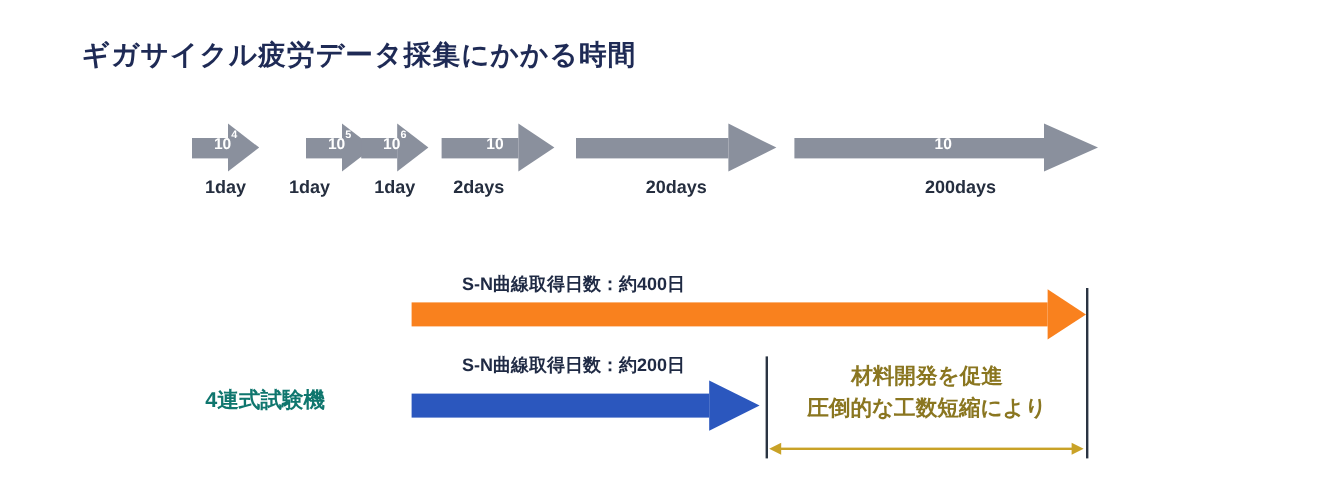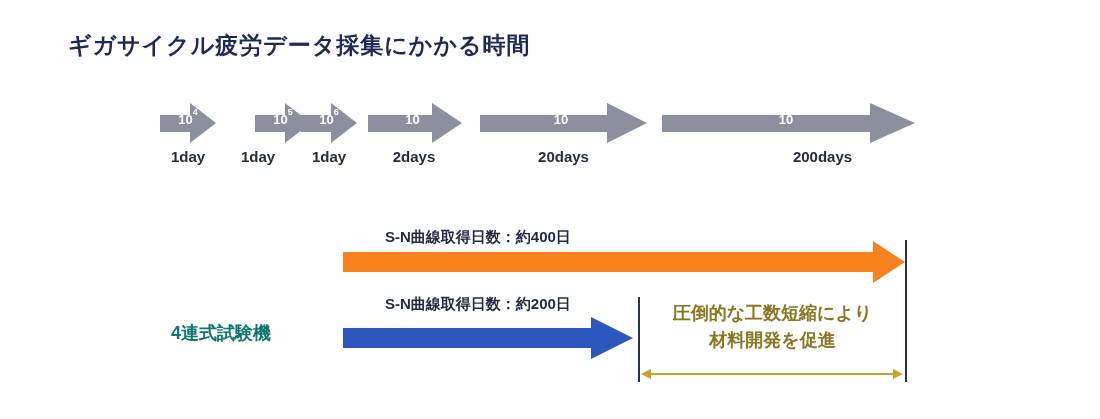--- a/index.html
+++ b/index.html
@@ -113,54 +113,53 @@
     <div class="gexp"><span>10</span><sup>6</sup></div>
   </div>
   <div class="garrow" style="left:368px;width:94px;">
     <div class="gbody" style="width:64px;"></div>
     <div class="ghead" style="left:64px;border-left:30px solid #8A909D;"></div>
     <div class="gexp"><span>10</span><sup>7</sup></div>
   </div>
   <div class="garrow" style="left:480px;width:167px;">
     <div class="gbody" style="width:127px;"></div>
     <div class="ghead" style="left:127px;border-left:40px solid #8A909D;"></div>
-    <div class="gexp"><span>10</span><sup>8</sup></div>
   </div>
   <div class="garrow" style="left:662px;width:253px;">
     <div class="gbody" style="width:208px;"></div>
     <div class="ghead" style="left:208px;border-left:45px solid #8A909D;"></div>
     <div class="gexp"><span>10</span><sup>9</sup></div>
   </div>
 
   <div class="dlabel" style="left:160px;width:56px;">1day</div>
   <div class="dlabel" style="left:230px;width:56px;">1day</div>
   <div class="dlabel" style="left:301px;width:56px;">1day</div>
-  <div class="dlabel" style="left:367px;width:94px;">2days</div>
+  <div class="dlabel" style="left:352px;width:94px;">2days</div>
   <div class="dlabel" style="left:480px;width:167px;">20days</div>
-  <div class="dlabel" style="left:696px;width:253px;text-align:center;">200days</div>
+  <div class="dlabel" style="left:674px;width:253px;text-align:center;">200days</div>
 
   <div class="snlabel single">S-N曲線取得日数：約400日</div>
   <div class="bigarrow single">
     <div class="bbody"></div>
     <div class="bhead"></div>
   </div>
 
   <div class="snlabel quad">S-N曲線取得日数：約200日</div>
   <div class="mlabel quad">4連式試験機</div>
   <div class="bigarrow quad">
     <div class="bbody"></div>
     <div class="bhead"></div>
   </div>
 
   <div class="vline right"></div>
   <div class="vline left"></div>
 
   <div class="highlight-text">
+    <div>材料開発を促進</div>
     <div>圧倒的な工数短縮により</div>
-    <div>材料開発を促進</div>
   </div>
 
   <div class="range-arrow">
     <div class="rhead w"></div>
     <div class="rline"></div>
     <div class="rhead e"></div>
   </div>
 
 </div>
 

